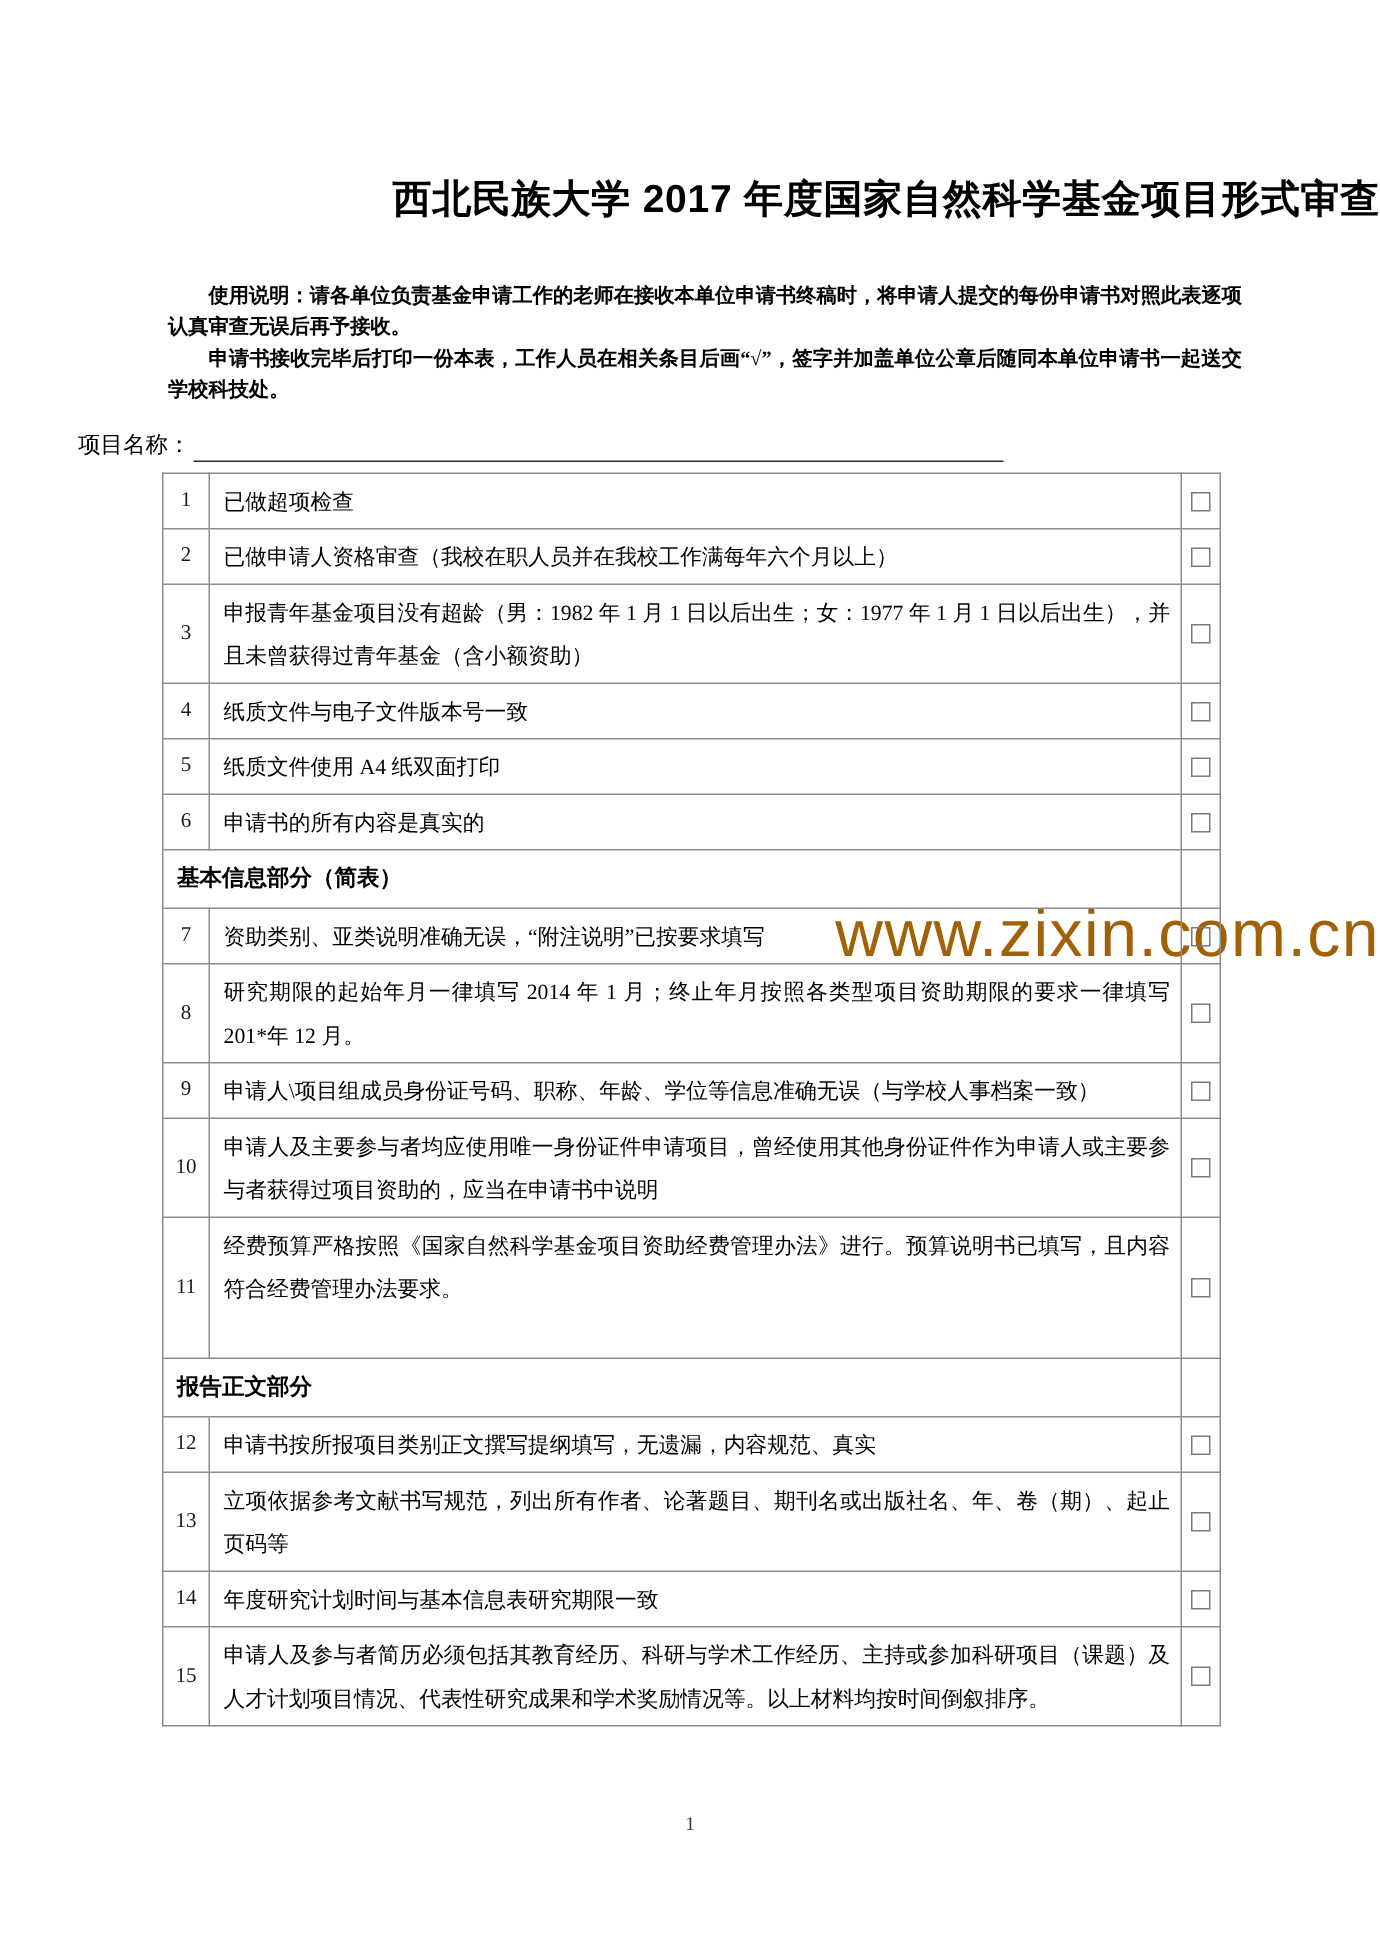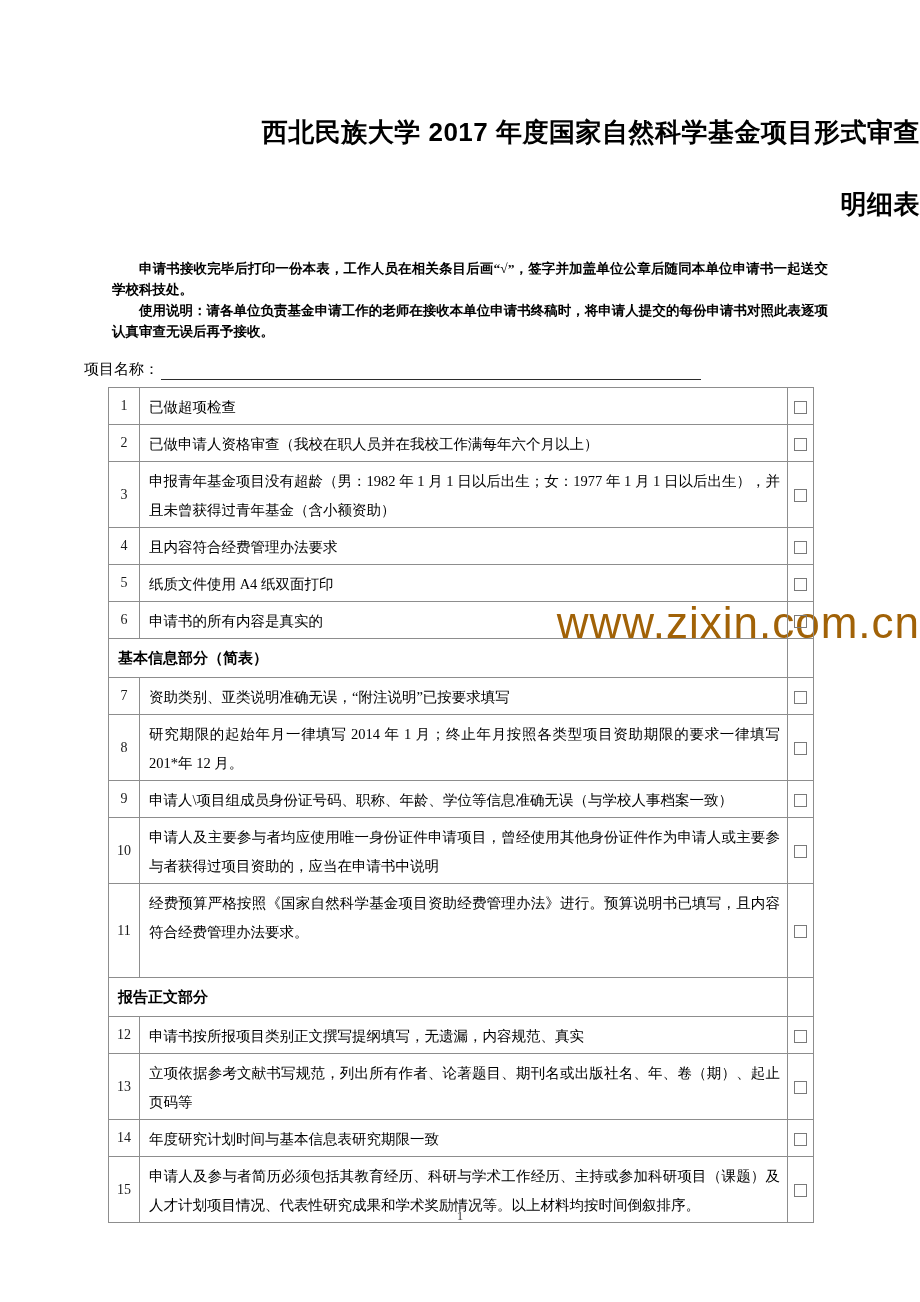--- a/index.html
+++ b/index.html
@@ -70,21 +70,21 @@
   }
   .notes p {
     margin: 0;
     text-indent: 2em;
   }
 
   
   .project-line {
     position: relative;
     z-index: 2;
-    margin: 16px 0 7px 84px;
+    margin: 16px 0 7px 52px;
     font-family: "Liberation Sans", "DejaVu Sans", sans-serif;
     font-size: 15px;
     line-height: 22px;
     display: flex;
     align-items: flex-end;
   }
   .project-line .label { white-space: nowrap; }
   .project-line .blank {
     display: inline-block;
     width: 540px;
@@ -159,26 +159,25 @@
 </style>
 </head>
 <body>
 
 <div class="page">
 
   <div class="watermark">www.zixin.com.cn</div>
 
   <h1 class="doc-title">
     <span class="line1">西北民族大学 2017 年度国家自然科学基金项目形式审查</span>
-    <span class="line2">明细表</span>
   </h1>
 
   <div class="notes">
+    <p>使用说明：请各单位负责基金申请工作的老师在接收本单位申请书终稿时，将申请人提交的每份申请书对照此表逐项认真审查无误后再予接收。</p>
     <p>申请书接收完毕后打印一份本表，工作人员在相关条目后画“√”，签字并加盖单位公章后随同本单位申请书一起送交学校科技处。</p>
-    <p>使用说明：请各单位负责基金申请工作的老师在接收本单位申请书终稿时，将申请人提交的每份申请书对照此表逐项认真审查无误后再予接收。</p>
   </div>
 
   <div class="project-line">
     <span class="label">项目名称：</span>
     <span class="blank"></span>
   </div>
 
   <table class="checklist">
     <colgroup>
       <col class="col-num">
@@ -196,21 +195,21 @@
           <td class="content">已做申请人资格审查（我校在职人员并在我校工作满每年六个月以上）</td>
           <td class="boxcell"><span class="checkbox"></span></td>
         </tr>
         <tr>
           <td class="num">3</td>
           <td class="content">申报青年基金项目没有超龄（男：1982 年 1 月 1 日以后出生；女：1977 年 1 月 1 日以后出生），并且未曾获得过青年基金（含小额资助）</td>
           <td class="boxcell"><span class="checkbox"></span></td>
         </tr>
         <tr>
           <td class="num">4</td>
-          <td class="content">且内容符合经费管理办法要求</td>
+          <td class="content">纸质文件与电子文件版本号一致</td>
           <td class="boxcell"><span class="checkbox"></span></td>
         </tr>
         <tr>
           <td class="num">5</td>
           <td class="content">纸质文件使用 A4 纸双面打印</td>
           <td class="boxcell"><span class="checkbox"></span></td>
         </tr>
         <tr>
           <td class="num">6</td>
           <td class="content">申请书的所有内容是真实的</td>

